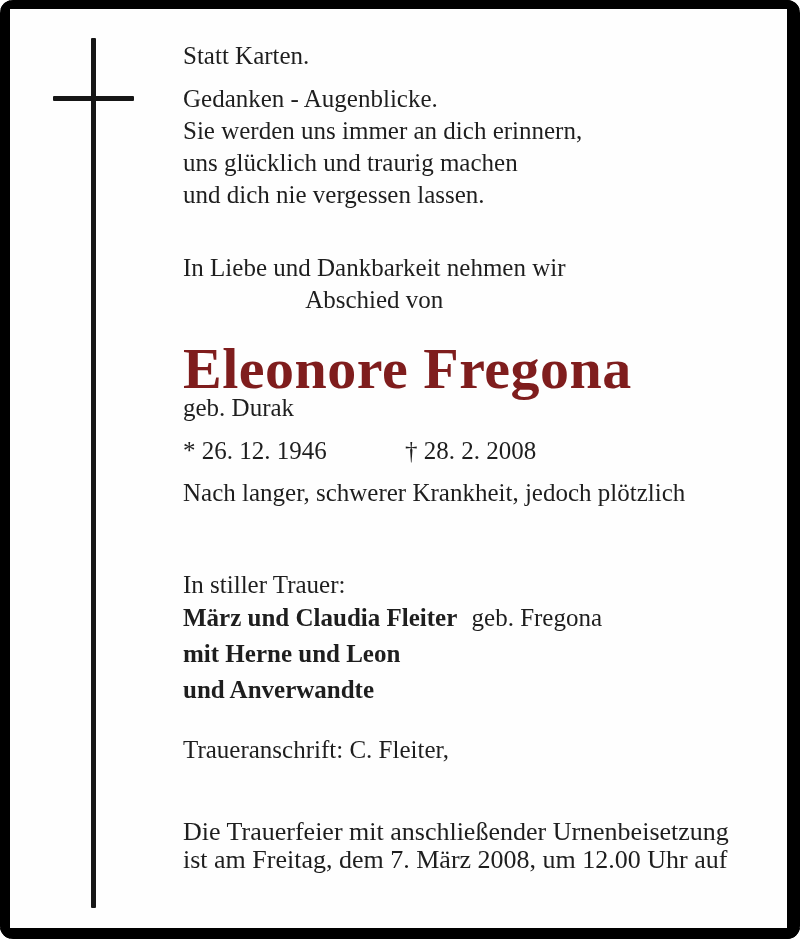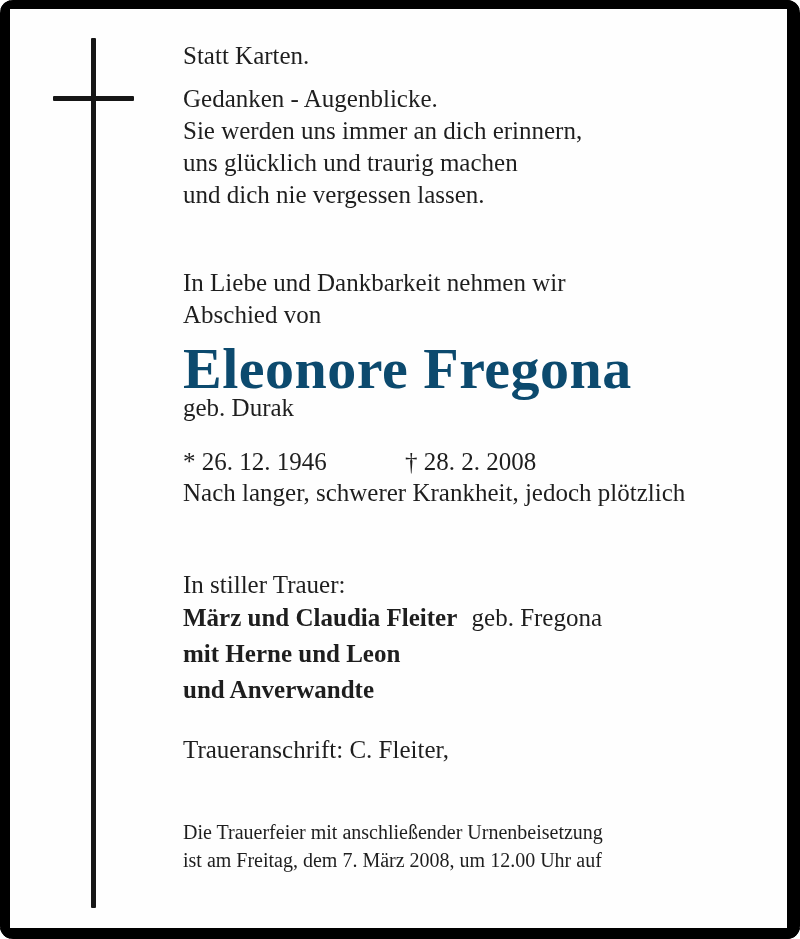--- a/index.html
+++ b/index.html
@@ -26,37 +26,37 @@
   .frame-left{position:absolute;left:0;top:0;width:10px;height:939px;background:var(--frame);}
   .frame-right{position:absolute;right:0;top:0;width:13px;height:939px;background:var(--frame);}
   .frame-bottom{position:absolute;left:0;bottom:0;width:800px;height:11px;background:var(--frame);}
   
   .cross-v{position:absolute;left:91px;top:38px;width:5px;height:870px;background:#161616;border-radius:1px;}
   .cross-h{position:absolute;left:53px;top:96px;width:81px;height:5px;background:#161616;border-radius:1px;}
   
   .txt{position:absolute;left:183px;font-size:25px;line-height:32px;white-space:nowrap;}
   .pre-text{top:40px;line-height:31px;}
   .poem{top:83px;}
-  .intro{top:267px;}
+  .intro{top:252px;text-align:center;}
   .name{
     top:337px;
     font-size:58px;line-height:64px;
-    font-weight:bold;color:#0c4a6e;
+    font-weight:bold;color:#7f1d1d;
     letter-spacing:0.5px;
   }
   .maiden{top:392px;line-height:31px;}
-  .dates{top:446px;line-height:31px;}
+  .dates{top:435px;line-height:31px;}
   .dates .death{display:inline-block;margin-left:72px;}
   .farewell{top:477px;}
   .mourning-heading{top:569px;line-height:31px;}
   .mourners{top:600px;line-height:36px;}
   .mourners .bold{font-weight:bold;}
   .mourners .suffix{margin-left:0.32em;font-weight:normal;}
   .address{top:734px;line-height:31px;}
-  .ceremony{top:818px;font-size:20px;line-height:28px;}
+  .ceremony{top:818px;font-size:26px;line-height:28px;}
 </style>
 </head>
 <body>
 
 <div class="card">
 
   <div class="frame-top"></div>
   <div class="frame-left"></div>
   <div class="frame-right"></div>
   <div class="frame-bottom"></div>

